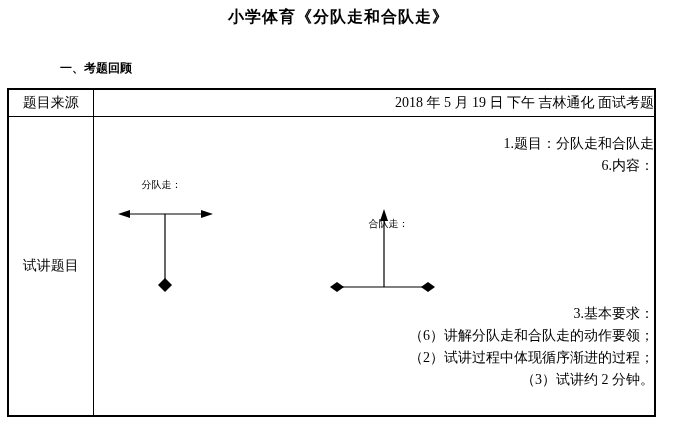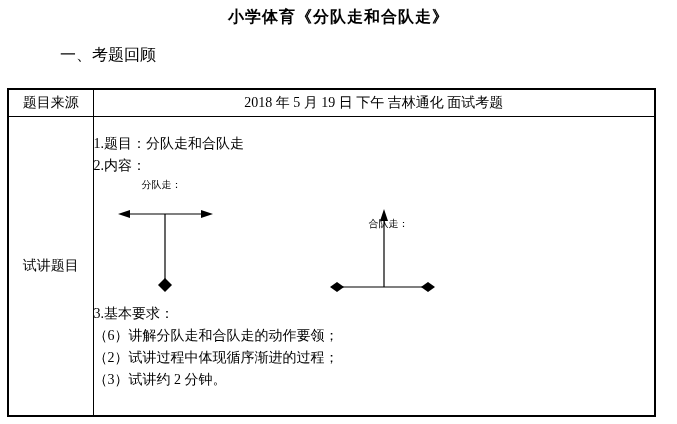--- a/index.html
+++ b/index.html
@@ -10,42 +10,43 @@
     color:#000000;
     position:relative;
     overflow:hidden;
   }
   .doc-title{
     position:absolute;top:7px;left:0;width:100%;
     text-align:center;font-size:16px;font-weight:bold;
     letter-spacing:1px;
   }
   .section-heading{
-    position:absolute;top:45px;left:60px;
-    font-size:16px;font-weight:normal;
+    position:absolute;top:60px;left:60px;
+    font-size:12px;font-weight:bold;
   }
   table.exam-table{
     position:absolute;left:7px;top:88px;
     width:649px;height:329px;
     border-collapse:collapse;table-layout:fixed;
     font-size:14px;
   }
   table.exam-table td{
     border:1px solid #000;
     vertical-align:middle;
     padding:0;
   }
   table.exam-table{border:2px solid #000;}
   col.label-col{width:85px;}
   td.label-cell{
     text-align:center;
     font-size:14px;
   }
   td.value-cell{
     padding:1px 5px;
+    text-align:right;
   }
   .centered{text-align:center;}
   .row-source td{height:24px;margin-left:20px;}
   .row-lecture td{height:262px;}
   .row-defense td{height:43px;}
   .lecture-content{position:relative;height:258px;vertical-align:top;}
   .row-lecture td.value-cell{vertical-align:top;padding-top:16px;}
   .tline{line-height:22px;height:22px;white-space:nowrap;}
   .diagram{
     position:relative;height:126px;
@@ -77,21 +78,21 @@
       <tr class="row-source">
     <td class="label-cell">题目来源</td>
     <td class="value-cell centered">2018 年 5 月 19 日 下午 吉林通化 面试考题</td>
   </tr>
 
   <tr class="row-lecture">
     <td class="label-cell">试讲题目</td>
     <td class="value-cell">
       <div class="lecture-content">
         <div class="tline">1.题目：分队走和合队走</div>
-        <div class="tline">2.内容：</div>
+        <div class="tline">6.内容：</div>
 
         <div class="diagram">
           <span class="dlabel dlabel-left">分队走：</span>
           <span class="dlabel dlabel-right">合队走：</span>
           <svg class="dsvg" width="545" height="102" viewBox="0 0 545 102">
 
             <g>
               <line x1="29" y1="15" x2="114" y2="15" stroke="#000" stroke-width="1.2"></line>
               <polygon points="24,15 36,11 36,19" fill="#000"></polygon>
               <polygon points="119,15 107,11 107,19" fill="#000"></polygon>

